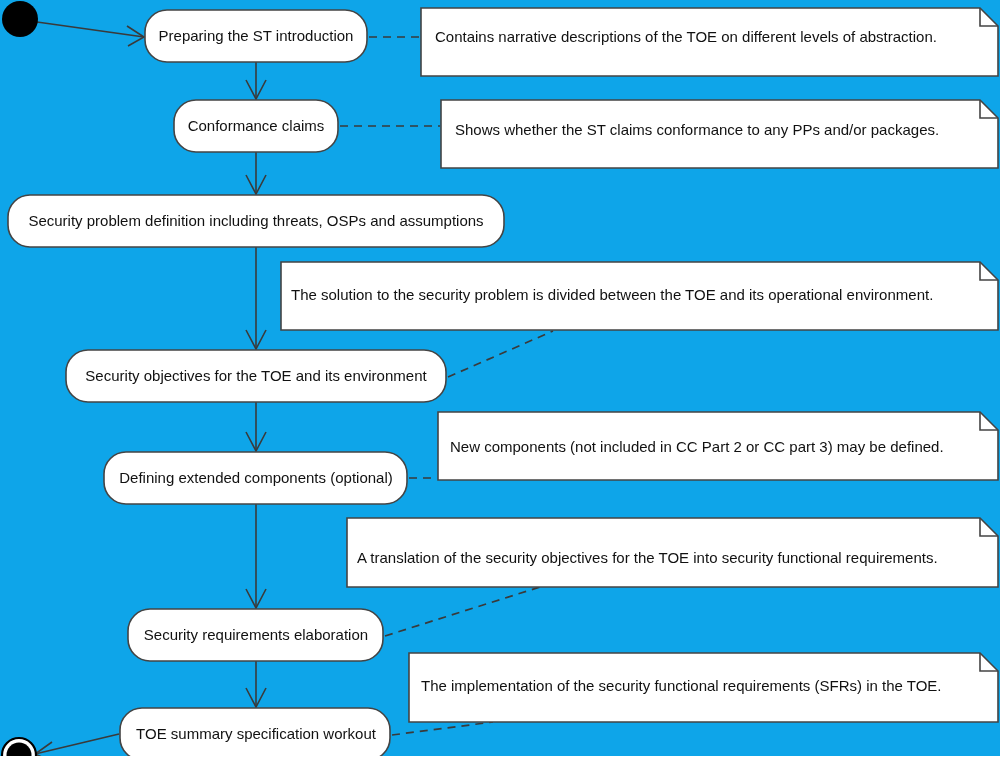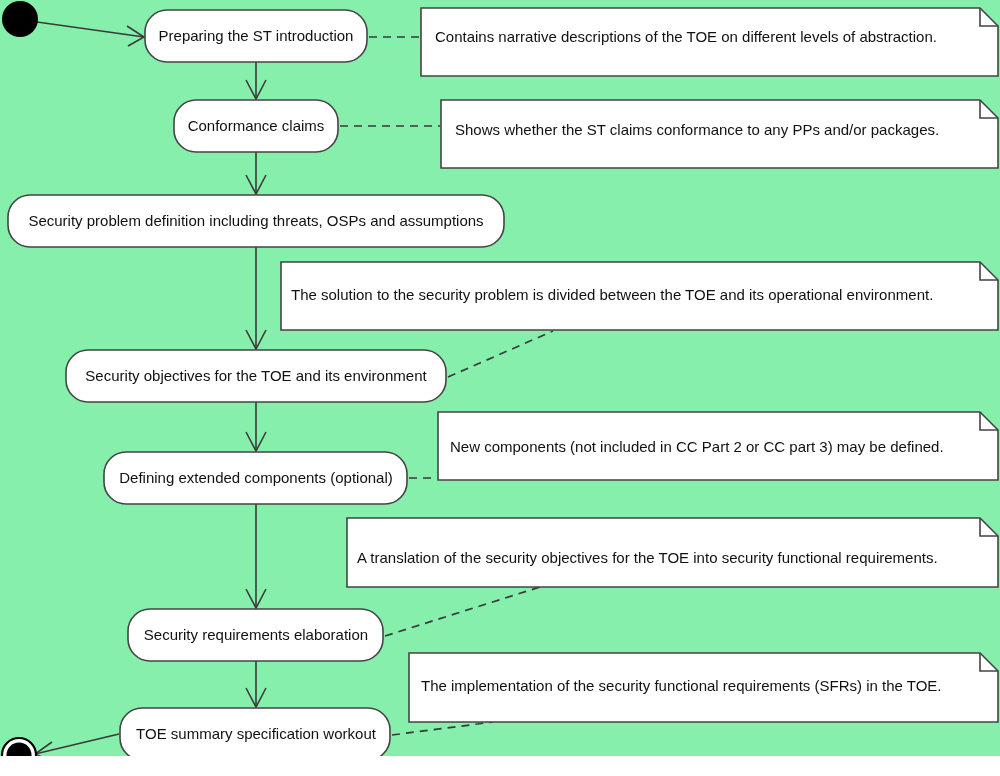--- a/index.html
+++ b/index.html
@@ -7,21 +7,21 @@
     padding: 0;
     background: #ffffff;
   }
   body {
     font-family: "Liberation Sans", sans-serif;
   }
   #diagram-root {
     position: relative;
     width: 1000px;
     height: 756px;
-    background: #86efac;
+    background: #0ea5e9;
     overflow: hidden;
   }
   svg.canvas {
     position: absolute;
     top: 0;
     left: 0;
     width: 1000px;
     height: 776px;
     display: block;
   }

